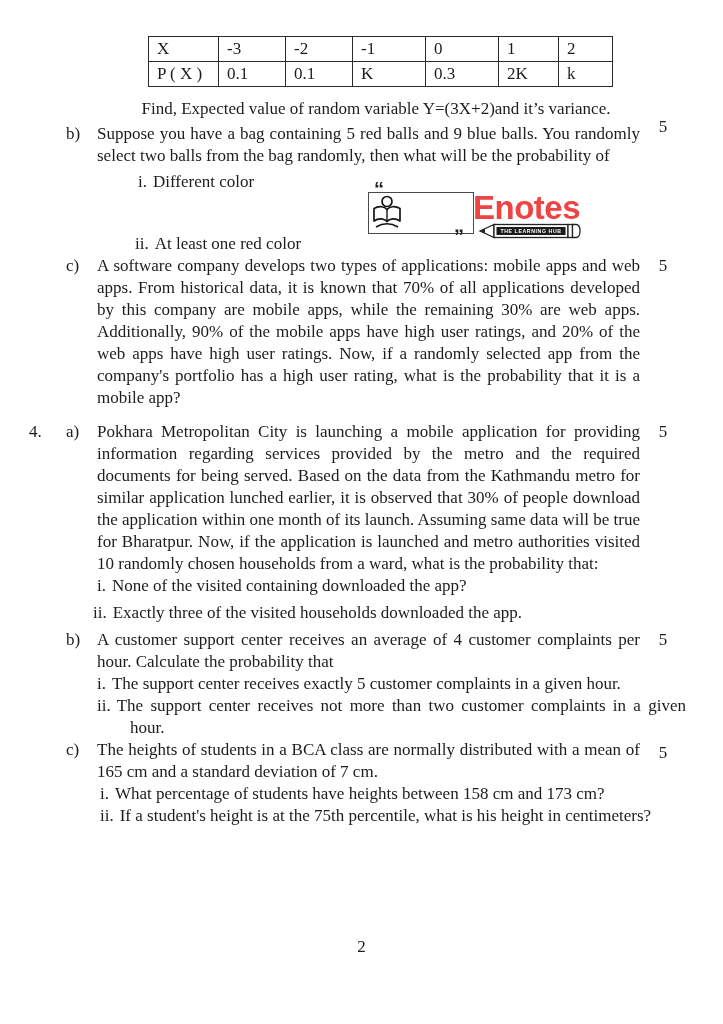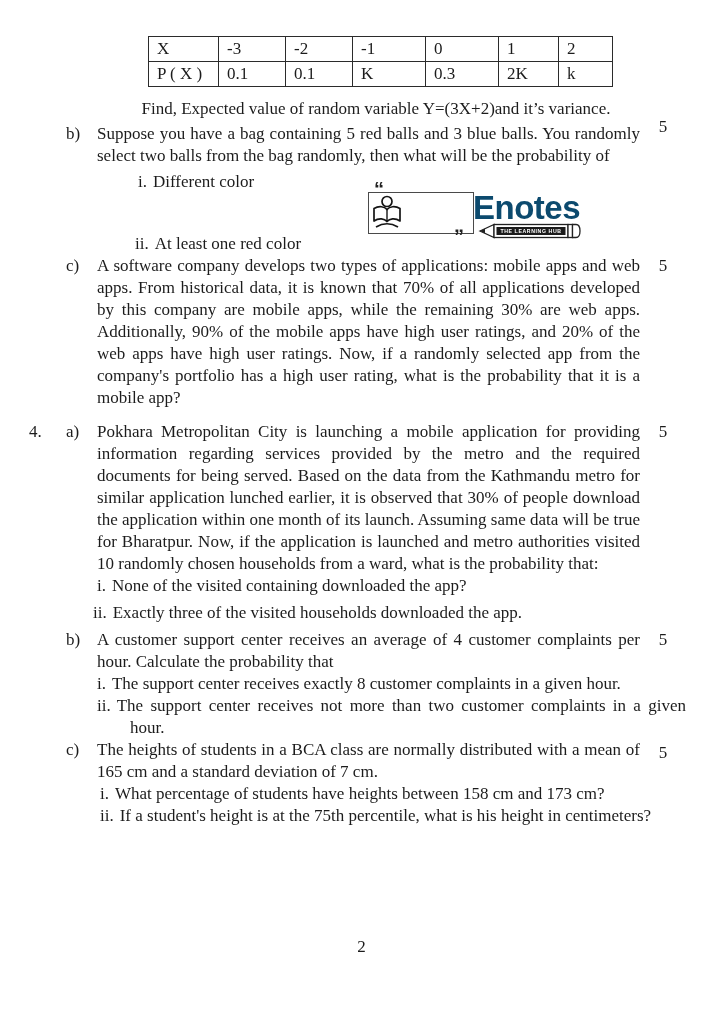--- a/index.html
+++ b/index.html
@@ -50,21 +50,21 @@
 
   
   .logo { position:absolute; left:366px; top:184px; width:218px; height:56px;
           font-family:"Liberation Sans","DejaVu Sans",sans-serif; }
   .logo-box { position:absolute; left:2px; top:8px; width:104px; height:40px;
               border:1.6px solid #4a4a4a; background:transparent; }
   .logo-reader { position:absolute; left:5px; top:10px; }
   .logo-mero { position:absolute; left:36px; top:4px; font-size:31px; line-height:44px;
                font-weight:bold; letter-spacing:-0.5px; }
   .logo-enotes { position:absolute; left:107px; top:2px; font-size:33px; line-height:44px;
-                 font-weight:bold; color:#0c4a6e; letter-spacing:-0.5px; }
+                 font-weight:bold; color:#ef4444; letter-spacing:-0.5px; }
   .logo-quote-open  { position:absolute; left:8px;  top:-6px; font-size:20px; font-weight:bold; color:#222; }
   .logo-quote-close { position:absolute; left:88px; top:30px; font-size:20px; font-weight:bold; color:#222; }
   .logo-pencil { position:absolute; left:112px; top:38px; }
 
   .page-number { position:absolute; left:0; top:936px; width:723px; text-align:center; }
 </style>
 </head>
 <body>
 
 <div class="page">
@@ -100,21 +100,21 @@
           <td>2K</td>
           <td>k</td>
         </tr>
       </tbody>
     </table>
 
     <div class="find-line">Find, Expected value of random variable Y=(3X+2)and it’s variance.</div>
 
     <div class="q-item">
       <div class="q-label">b)</div>
-      <div class="q-body">Suppose you have a bag containing 5 red balls and 3 blue balls. You randomly select two balls from the bag randomly, then what will be the probability of</div>
+      <div class="q-body">Suppose you have a bag containing 5 red balls and 9 blue balls. You randomly select two balls from the bag randomly, then what will be the probability of</div>
       <div class="q-mark mark-up">5</div>
     </div>
     <div class="sub-line ind-q3 mt4">
       <span class="marker">i.</span><span>Different color</span>
     </div>
     <div class="sub-line ind-q3" style="padding-left:69px;">
       <span class="marker">ii.</span><span>At least one red color</span>
     </div>
 
     <div class="q-item">
@@ -137,21 +137,21 @@
       <div class="sub-line ind-a mt5">
         <span class="marker">ii.</span><span>Exactly three of the visited households downloaded the app.</span>
       </div>
 
       <div class="q-item mt5">
         <div class="q-label">b)</div>
         <div class="q-body">A customer support center receives an average of 4 customer complaints per hour. Calculate the probability that</div>
         <div class="q-mark">5</div>
       </div>
       <div class="sub-line ind-b">
-        <span class="marker">i.</span><span>The support center receives exactly 8 customer complaints in a given hour.</span>
+        <span class="marker">i.</span><span>The support center receives exactly 5 customer complaints in a given hour.</span>
       </div>
       <div class="sub-line ind-b">
         <span class="marker">ii.</span><span>The support center receives not more than two customer complaints in a given hour.</span>
       </div>
 
       <div class="q-item">
         <div class="q-label">c)</div>
         <div class="q-body">The heights of students in a BCA class are normally distributed with a mean of 165 cm and a standard deviation of 7 cm.</div>
         <div class="q-mark mark-down">5</div>
       </div>

